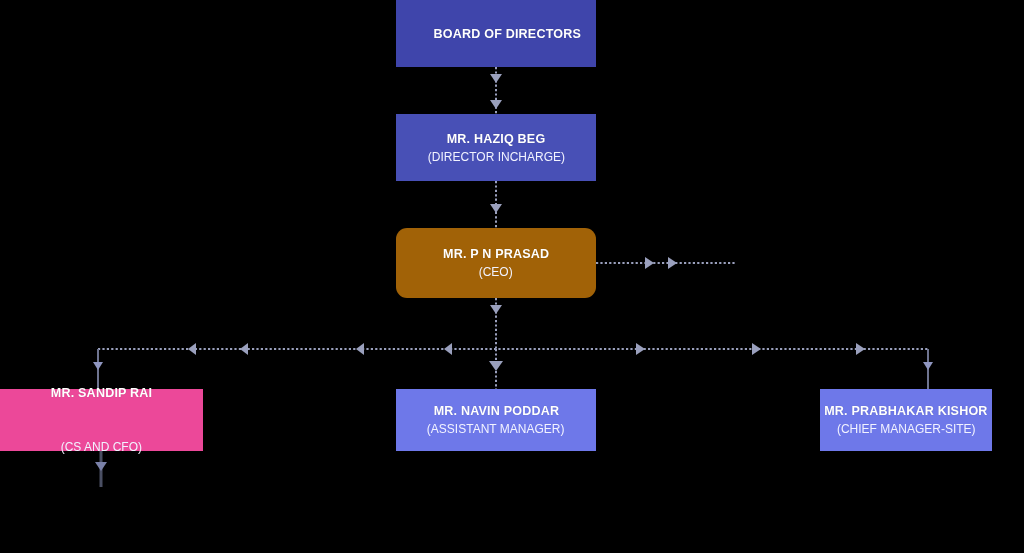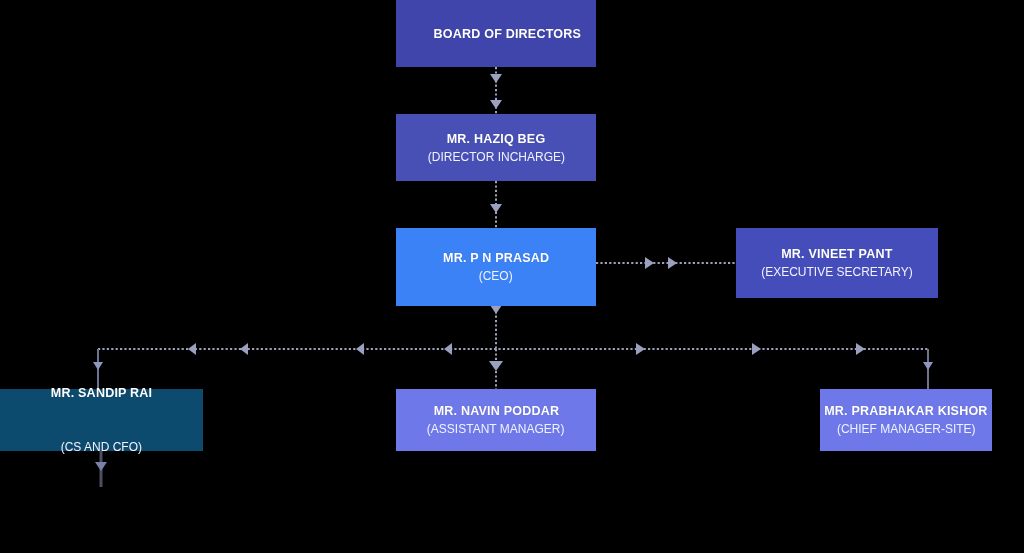--- a/index.html
+++ b/index.html
@@ -136,31 +136,27 @@
   <div class="node" style="left: 396px; top: 0px; width: 200px; height: 67px; background: rgb(63, 69, 171); padding-left: 28px;">
     <div class="node-title">BOARD OF DIRECTORS</div>
 
   </div>
 
   <div class="node" style="left: 396px; top: 114px; width: 200px; height: 67px; background: rgb(72, 80, 182); text-align: right;">
     <div class="node-title">MR. HAZIQ BEG</div>
     <div class="node-subtitle">(DIRECTOR INCHARGE)</div>
   </div>
 
-  <div class="node" style="left: 396px; top: 228px; width: 200px; height: 78px; background: #3b82f6;">
+  <div class="node" style="left: 396px; top: 228px; width: 200px; height: 70px; background: #a16207; border-radius: 11px;">
     <div class="node-title">MR. P N PRASAD</div>
     <div class="node-subtitle">(CEO)</div>
   </div>
 
-  <div class="node" style="left: 736px; top: 228px; width: 202px; height: 70px; background: rgb(69, 77, 186);">
-    <div class="node-title">MR. VINEET PANT</div>
-    <div class="node-subtitle">(EXECUTIVE SECRETARY)</div>
-  </div>
 
-  <div class="node" style="left: 0px; top: 389px; width: 203px; height: 62px; background: #0c4a6e; gap: 36px;">
+  <div class="node" style="left: 0px; top: 389px; width: 203px; height: 62px; background: #ec4899; gap: 36px;">
     <div class="node-title">MR. SANDIP RAI</div>
     <div class="node-subtitle">(CS AND CFO)</div>
   </div>
 
   <div class="node" style="left: 396px; top: 389px; width: 200px; height: 62px; background: rgb(110, 120, 233);">
     <div class="node-title">MR. NAVIN PODDAR</div>
     <div class="node-subtitle">(ASSISTANT MANAGER)</div>
   </div>
 
   <div class="node" style="left: 820px; top: 389px; width: 172px; height: 62px; background: rgb(110, 120, 233);">

